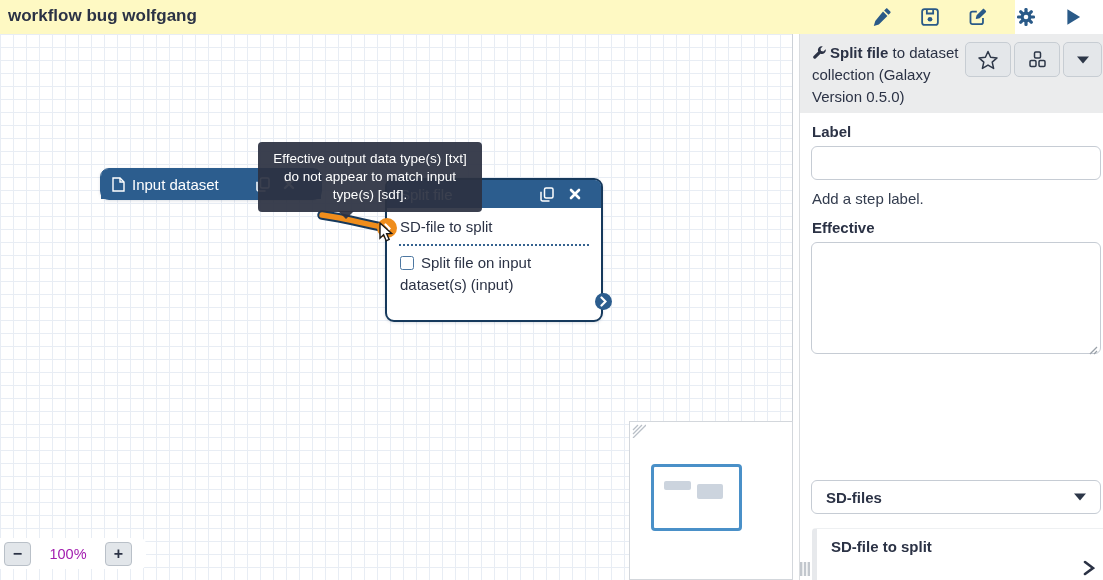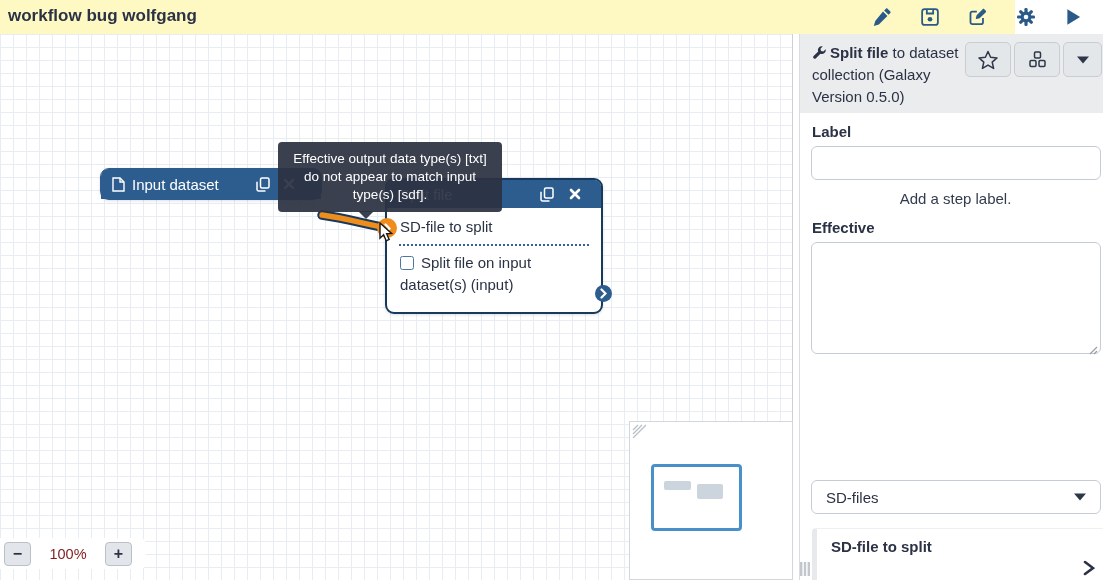--- a/index.html
+++ b/index.html
@@ -31,84 +31,84 @@
   .node-input-dataset{left:100px;top:134px;width:222px;border:1px solid #2c5d8e;}
   .node-input-dataset .node-header{height:30px;}
   .node-input-dataset .node-body{position:relative;height:33px;display:flex;align-items:center;
     font-size:15px;color:#2b3245;padding-left:12px;border-radius:0 0 8px 8px;}
 
   .node-split-file{left:385px;top:144px;width:218px;border:2.5px solid #16395c;}
   .node-split-file .node-header{height:28px;border-radius:6px 6px 0 0;}
   .split-row1{position:relative;height:36px;display:flex;align-items:center;
     font-size:15px;color:#2b3245;padding-left:13px;}
   .split-divider{border-top:2px dotted #35628f;margin:0 12px;height:0;}
-  .split-row2{position:relative;padding:6px 30px 16px 13px;font-size:15px;
+  .split-row2{position:relative;padding:6px 30px 24px 13px;font-size:15px;
     color:#2b3245;line-height:22px;}
   .checkbox{display:inline-block;width:14px;height:14px;border:1.5px solid #4d77a1;
     border-radius:2.5px;background:#fff;vertical-align:-2px;margin-right:7px;cursor:pointer;}
 
   .out-connector{position:absolute;width:17px;height:17px;border-radius:50%;
     background:#2c5d8e;display:flex;align-items:center;justify-content:center;cursor:pointer;}
   .oc-node1{right:-9px;top:8px;}
   .oc-node2{right:-11px;bottom:10px;}
 
   .connection-layer{position:absolute;left:0;top:0;width:793px;height:546px;z-index:3;pointer-events:none;}
   .drag-connector{position:absolute;left:377px;top:184px;width:20px;height:20px;border-radius:50%;
     background:#ef8d1c;z-index:4;display:flex;align-items:center;justify-content:center;}
   .cursor{position:absolute;left:379px;top:188px;z-index:8;}
 
   .tooltip{position:absolute;left:258px;top:108px;width:224px;z-index:6;
     background:rgba(44,50,66,.93);color:#fff;border-radius:4px;padding:8px 10px;
-    font-size:13.5px;line-height:18px;text-align:center;margin-left:20px;}
+    font-size:13.5px;line-height:18px;text-align:center;}
   .tooltip:after{content:"";position:absolute;left:80px;bottom:-7px;border-left:8px solid transparent;
     border-right:8px solid transparent;border-top:8px solid rgba(44,50,66,.93);}
 
   
   .minimap{position:absolute;left:629px;top:387px;width:164px;height:159px;background:#fff;
     border:1px solid #d3d7dc;z-index:2;}
   .mm-grip{position:absolute;left:2px;top:2px;}
   .mm-viewport{position:absolute;left:21px;top:42px;width:91px;height:67px;
     border:3px solid #4a90c8;border-radius:4px;cursor:pointer;}
   .mm-rect{position:absolute;background:#ccd4de;border-radius:2px;}
   .mm-rect1{left:34px;top:59px;width:27px;height:9px;}
   .mm-rect2{left:67px;top:62px;width:26px;height:15px;}
 
   
   .zoom-strip{position:absolute;left:0;top:504px;width:146px;height:31px;background:#fff;
     border-radius:0 6px 6px 0;z-index:2;display:flex;align-items:center;}
   .zoom-btn{width:27px;height:24px;background:#e2e6ea;border:1px solid #b9c0c8;border-radius:4px;
     font-size:16px;font-weight:bold;color:#2b3245;line-height:20px;text-align:center;cursor:pointer;
     font-family:"Liberation Sans",sans-serif;padding:0;}
   .zoom-minus{margin-left:4px;}
-  .zoom-level{width:74px;text-align:center;font-size:14.5px;color:#7f1d1d;}
+  .zoom-level{width:74px;text-align:center;font-size:14.5px;color:#a21caf;}
 
   
   .sidebar{position:absolute;left:799px;top:34px;width:304px;height:546px;background:#fff;
     border-left:1px solid #dadde0;z-index:10;}
   .tool-header{position:absolute;left:0;top:0;width:100%;height:79px;background:#ebeced;}
   .tool-title{position:absolute;left:12px;top:8px;width:152px;font-size:15px;line-height:22px;color:#2b3245;}
   .tool-title b{font-weight:bold;}
   .th-btn{position:absolute;top:8px;height:35px;background:#e4e7ea;border:1px solid #c7cdd3;
     border-radius:5px;cursor:pointer;display:flex;align-items:center;justify-content:center;padding:0;}
   .btn-star{left:165px;width:46px;}
   .btn-cubes{left:214px;width:46px;}
   .btn-caret{left:263px;width:39px;}
 
   .sb-heading{position:absolute;left:12px;font-size:15px;font-weight:bold;color:#2b3245;}
-  .sb-help{position:absolute;left:12px;right:4px;font-size:15px;color:#333c4e;line-height:22px;text-align:center;}
+  .sb-help{position:absolute;left:12px;right:4px;font-size:15px;color:#333c4e;line-height:22px;}
   .sb-input{position:absolute;left:11px;right:2px;height:34px;border:1px solid #c6ccd4;
     border-radius:6px;background:#fff;font-size:15px;color:#2b3245;padding:0 12px;
     font-family:"Liberation Sans",sans-serif;}
   .sb-textarea{position:absolute;left:11px;right:2px;top:208px;height:112px;border:1px solid #c6ccd4;
     border-radius:6px;background:#fff;resize:none;font-family:"Liberation Sans",sans-serif;
     font-size:15px;color:#2b3245;padding:6px 10px;}
   .ta-grip{position:absolute;right:5px;top:310px;}
   .sb-select{position:absolute;left:11px;right:2px;top:446px;height:34px;border:1px solid #c6ccd4;
     border-radius:6px;background:#fff;display:flex;align-items:center;font-size:15px;color:#2b3245;
-    padding:0 14px;cursor:pointer;}
+    padding:0 14px;cursor:pointer;font-weight:bold;}
   .sb-select .caret{margin-left:auto;}
   .input-card{position:absolute;left:12px;right:0;top:494px;bottom:0;border-left:5px solid #e7e9ec;
     border-top:1px solid #eef0f2;border-radius:4px 0 0 0;}
   .card-heading{position:absolute;left:14px;top:9px;font-size:15px;font-weight:bold;color:#2b3245;}
   .panel-grip{position:absolute;left:-1px;bottom:3px;cursor:col-resize;}
   .collapse-btn{position:absolute;right:6px;bottom:2px;width:18px;height:18px;background:none;
     border:none;padding:0;cursor:pointer;}
 </style>
 </head>
 <body>

